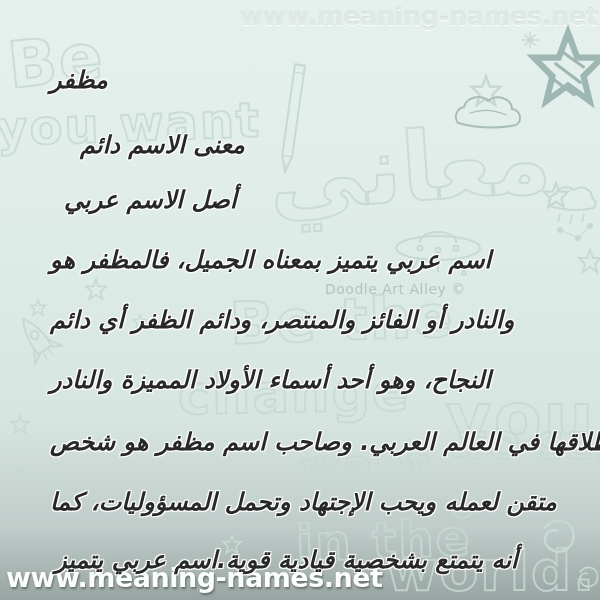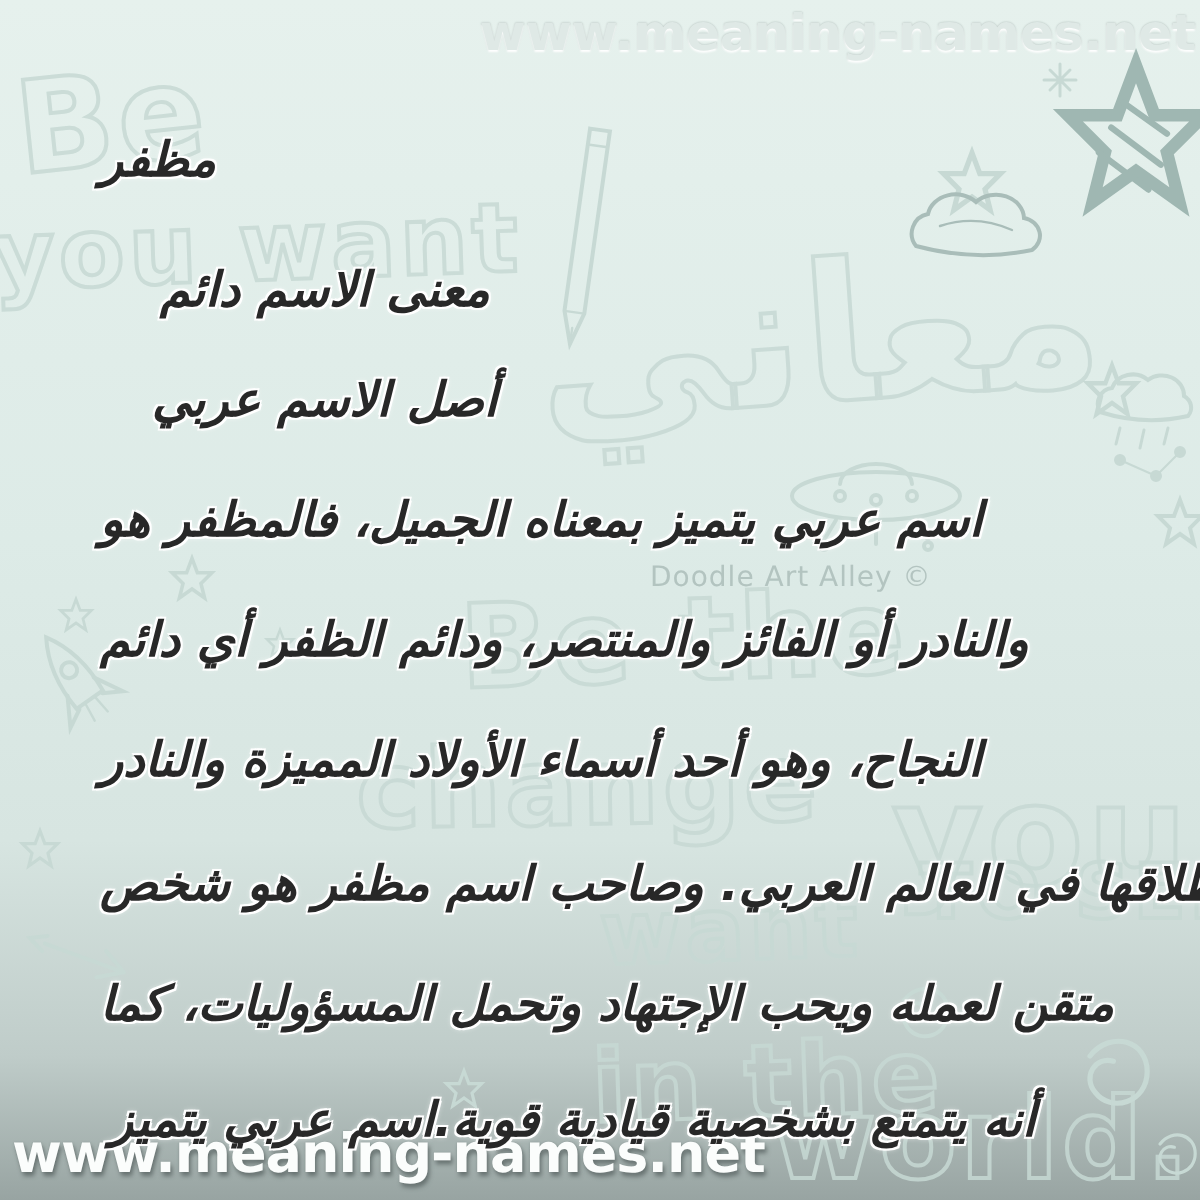--- a/index.html
+++ b/index.html
@@ -159,21 +159,21 @@
     <div class="credit">Doodle Art Alley ©</div>
   </div>
 
   <div class="wm-top">www.meaning-names.net</div>
   <div class="wm-bottom">www.meaning-names.net</div>
 
 
   <div class="tlines">
       <div class="tline" dir="rtl" style="top: 66px; left: 50px; font-size: 24px;">مظفر</div>
       <div class="tline" dir="rtl" style="top: 131px; left: 80px; font-size: 24px;">معنى الاسم دائم</div>
-      <div class="tline" dir="rtl" style="top: 186px; left: 76px; font-size: 24px;">أصل الاسم عربي</div>
+      <div class="tline" dir="rtl" style="top: 186px; left: 64px; font-size: 24px;">أصل الاسم عربي</div>
       <div class="tline" dir="rtl" style="top: 246px; left: 50px; font-size: 24px;">اسم عربي يتميز بمعناه الجميل، فالمظفر هو</div>
       <div class="tline" dir="rtl" style="top: 306px; left: 50px; font-size: 24px;">والنادر أو الفائز والمنتصر، ودائم الظفر أي دائم</div>
       <div class="tline" dir="rtl" style="top: 366px; left: 50px; font-size: 24px; text-align: right;">النجاح، وهو أحد أسماء الأولاد المميزة والنادر</div>
       <div class="tline" dir="rtl" style="top: 428px; left: 50px; font-size: 24px;">إطلاقها في العالم العربي. وصاحب اسم مظفر هو شخص</div>
       <div class="tline" dir="rtl" style="top: 488px; left: 50px; font-size: 24px;">متقن لعمله ويحب الإجتهاد وتحمل المسؤوليات، كما</div>
       <div class="tline" dir="rtl" style="top: 546px; left: 55px; font-size: 24px;">أنه يتمتع بشخصية قيادية قوية.اسم عربي يتميز</div>
     </div>
 
 </div>
 

